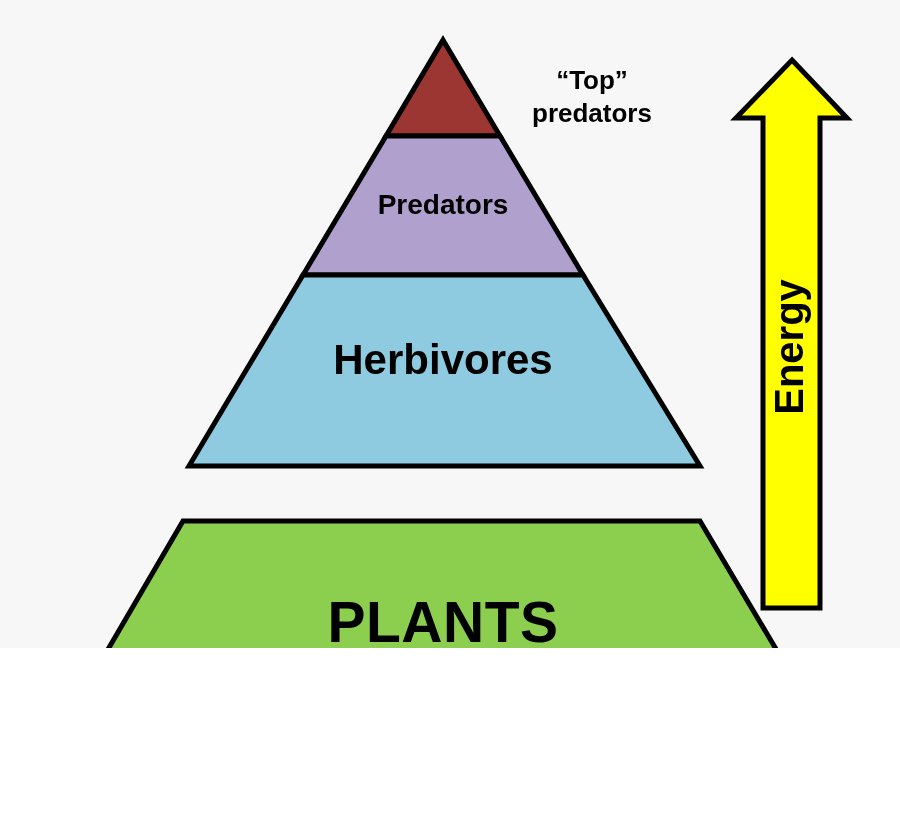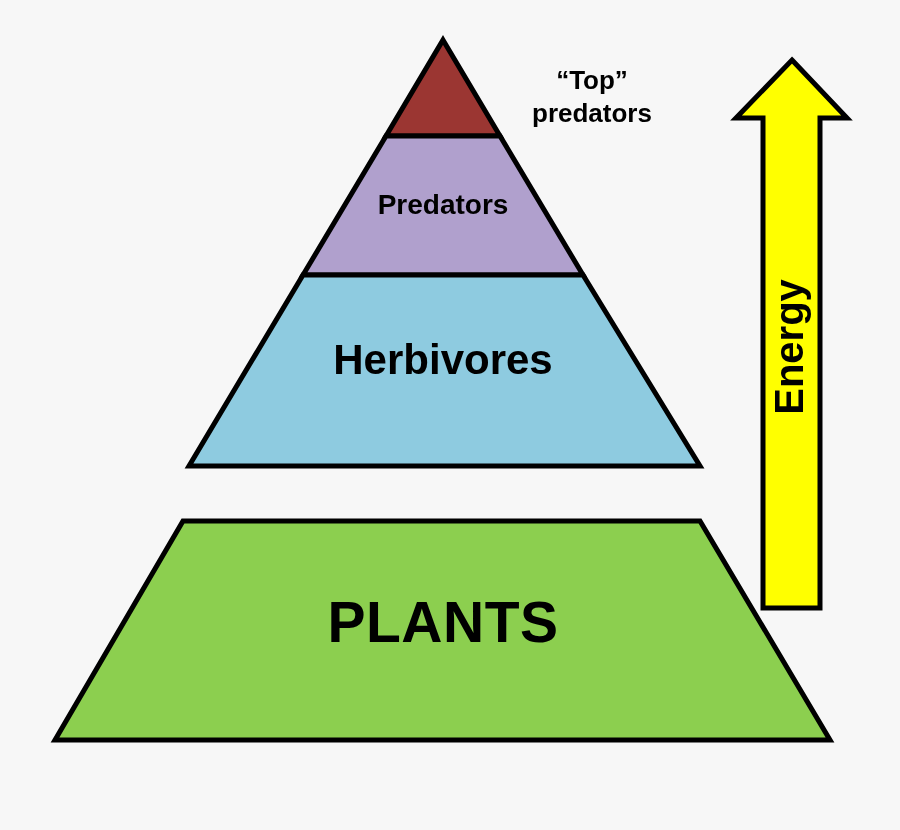--- a/index.html
+++ b/index.html
@@ -7,21 +7,21 @@
     margin: 0;
     padding: 0;
     background: #ffffff;
   }
   body {
     font-family: "Liberation Sans", sans-serif;
   }
   #stage {
     position: relative;
     width: 900px;
-    height: 830px;
+    height: 648px;
     background: #f7f7f7;
     overflow: hidden;
   }
   #diagram-svg {
     position: absolute;
     left: 0;
     top: 0;
     width: 900px;
     height: 830px;
     display: block;

